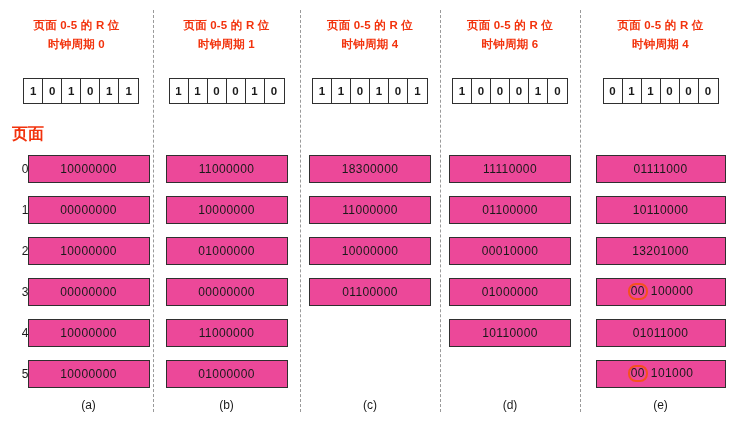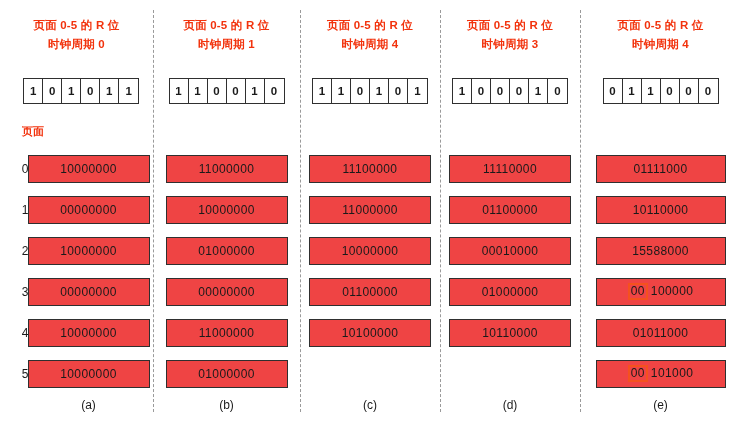--- a/index.html
+++ b/index.html
@@ -94,25 +94,25 @@
     color: #1a1a1a;
   }
   .rbit:last-child { border-right: none; }
 
   
   .col-0 .rbits { left: 53%; }
 
   
   .page-caption {
     position: absolute;
-    left: 22px;
+    left: 12px;
     top: 124px;
     color: #f2320c;
     font-weight: bold;
-    font-size: 11px;
+    font-size: 16px;
   }
 
   
   .rows {
     position: absolute;
     left: 0;
     right: 0;
     top: 148px;
   }
   .row {
@@ -129,38 +129,38 @@
     text-align: center;
     font-size: 12px;
     color: #1a1a1a;
   }
   .cell-box {
     position: relative;
     box-sizing: border-box;
     width: 122px;
     height: 28px;
     border: 1.5px solid #2f2f2f;
-    background: #ef4444;
+    background: #ec4899;
     display: flex;
     align-items: center;
     justify-content: center;
     font-size: 12px;
     letter-spacing: 0.4px;
     color: #1a1a1a;
   }
   .col-0 .cell-box { margin-left: 24px; }
   .col-4 .cell-box { width: 130px; }
 
   
   .cell-text { position: relative; display: inline-block; }
   .hl {
     display: inline-block;
     padding: 0px 1px;
     border: 2px solid #f5511e;
-    border-radius: 0;
+    border-radius: 8px;
     margin-right: 3px;
     line-height: 13px;
   }
 
   
   .sub-label {
     position: absolute;
     left: 0;
     right: 0;
     bottom: 28px;
@@ -287,51 +287,46 @@
           <div class="rbit">1</div>
           <div class="rbit">1</div>
           <div class="rbit">0</div>
           <div class="rbit">1</div>
           <div class="rbit">0</div>
           <div class="rbit">1</div>
         </div>
         <div class="rows">
           <div class="row">
             <div class="cell-box">
-              <span class="cell-text">11100000</span>
+              <span class="cell-text">18300000</span>
             </div>
           </div>
           <div class="row">
             <div class="cell-box">
               <span class="cell-text">11000000</span>
             </div>
           </div>
           <div class="row">
             <div class="cell-box">
               <span class="cell-text">10000000</span>
             </div>
           </div>
           <div class="row">
             <div class="cell-box">
               <span class="cell-text">01100000</span>
-            </div>
-          </div>
-          <div class="row">
-            <div class="cell-box">
-              <span class="cell-text">10100000</span>
             </div>
           </div>
         </div>
         <div class="sub-label">(c)</div>
       </div>
       <div class="column col-3">
         <div class="divider"></div>
         <div class="col-header">
           <span class="hdr-line">页面 0-5 的 R 位</span>
-          <span class="hdr-line">时钟周期 3</span>
+          <span class="hdr-line">时钟周期 6</span>
         </div>
         <div class="rbits">
           <div class="rbit">1</div>
           <div class="rbit">0</div>
           <div class="rbit">0</div>
           <div class="rbit">0</div>
           <div class="rbit">1</div>
           <div class="rbit">0</div>
         </div>
         <div class="rows">
@@ -383,21 +378,21 @@
               <span class="cell-text">01111000</span>
             </div>
           </div>
           <div class="row">
             <div class="cell-box">
               <span class="cell-text">10110000</span>
             </div>
           </div>
           <div class="row">
             <div class="cell-box">
-              <span class="cell-text">15588000</span>
+              <span class="cell-text">13201000</span>
             </div>
           </div>
           <div class="row">
             <div class="cell-box">
               <span class="cell-text"><span class="hl">00</span><span>100000</span></span>
             </div>
           </div>
           <div class="row">
             <div class="cell-box">
               <span class="cell-text">01011000</span>

